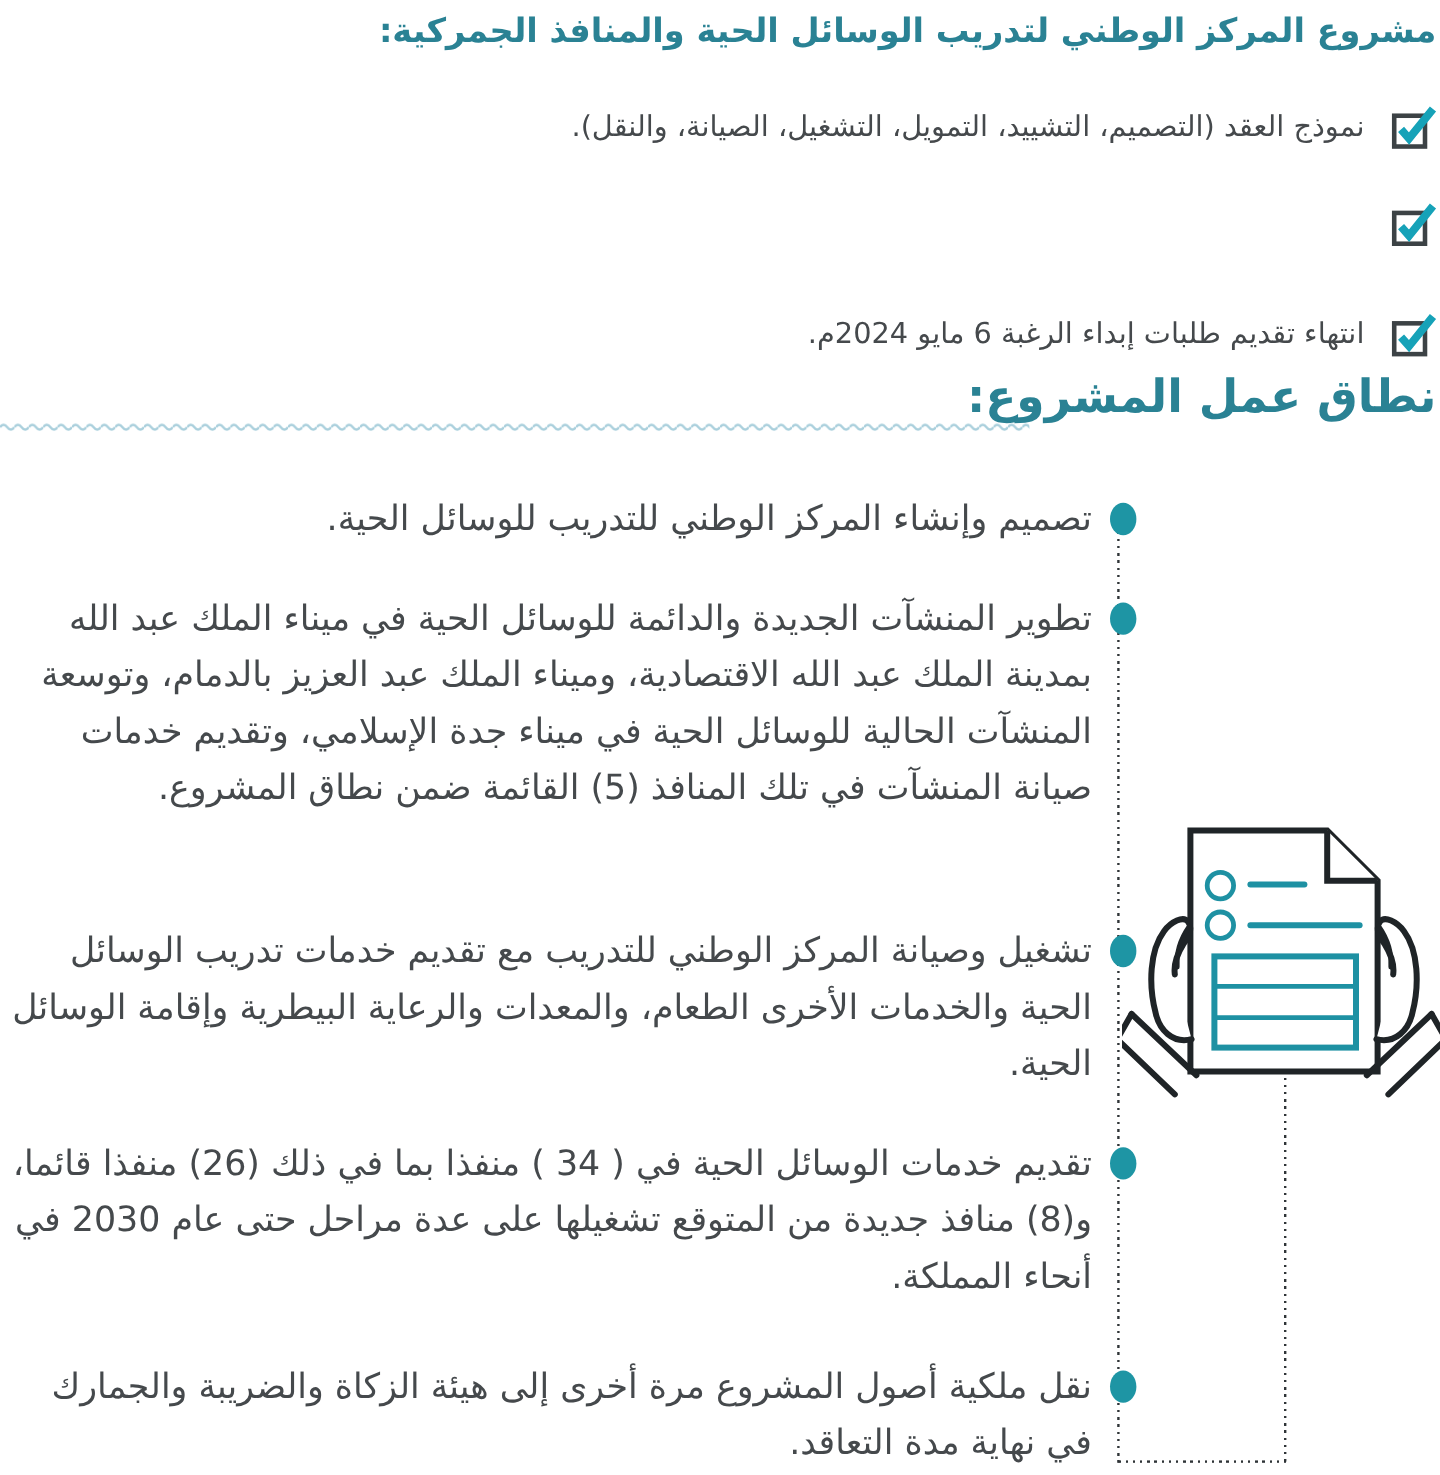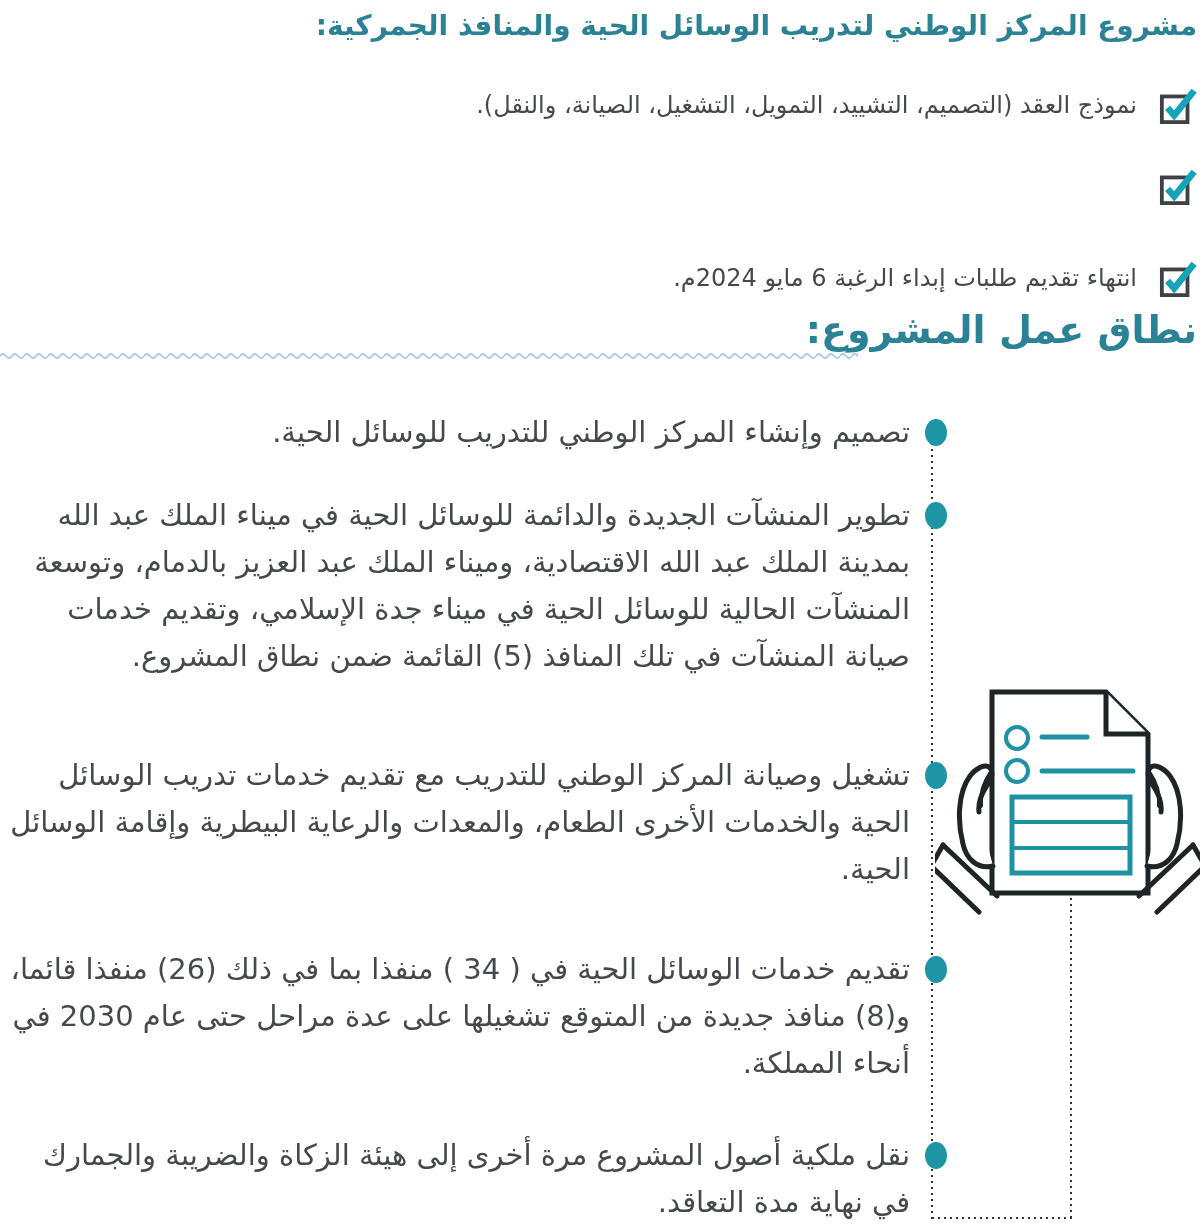--- a/index.html
+++ b/index.html
@@ -47,21 +47,21 @@
   .wave-divider { position:absolute; top:348px; left:0; }
 
   
   .scope-item {
     position:absolute; right:290px; width:908px;
     font-size:29px; line-height:47px;
     color:#45494C; text-align:right;
   }
   .scope-item.b0 { top:409px; }
   .scope-item.b1 { top:492px; }
-  .scope-item.b2 { top:752px; }
+  .scope-item.b2 { top:769px; }
   .scope-item.b3 { top:946px; }
   .scope-item.b4 { top:1132px; }
   .bullet-dot {
     position:absolute; right:-37px; top:10px;
     width:22px; height:27px; border-radius:50%;
     background:#1E95A4; z-index:3;
   }
 
   
   .dotted-v {

